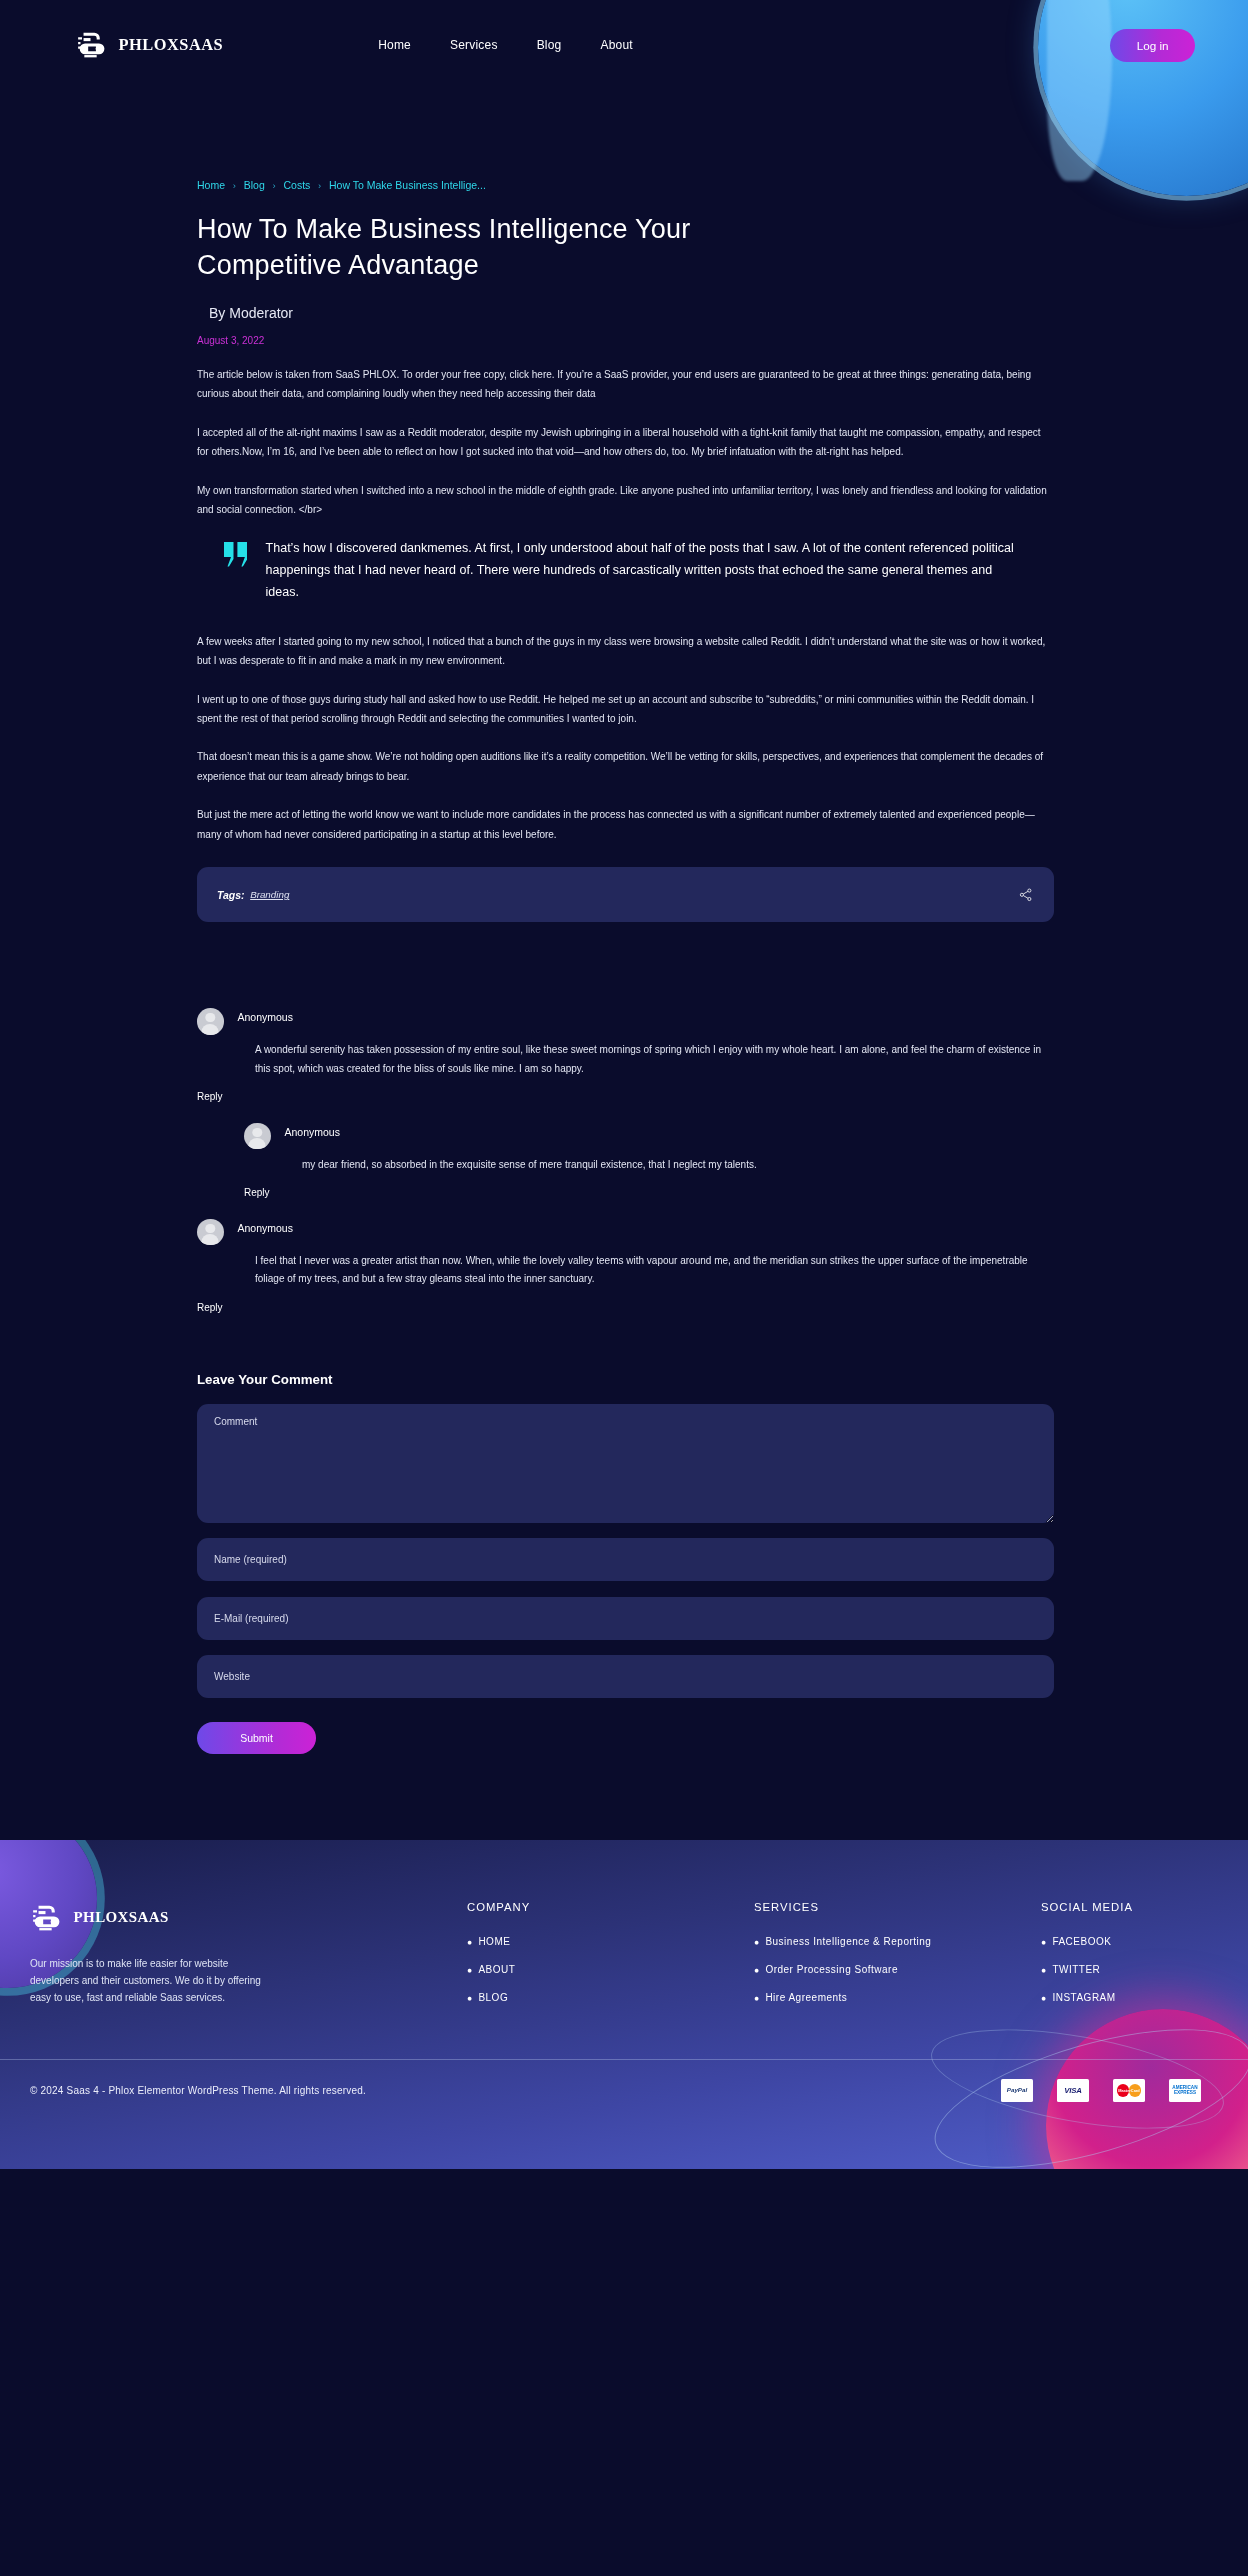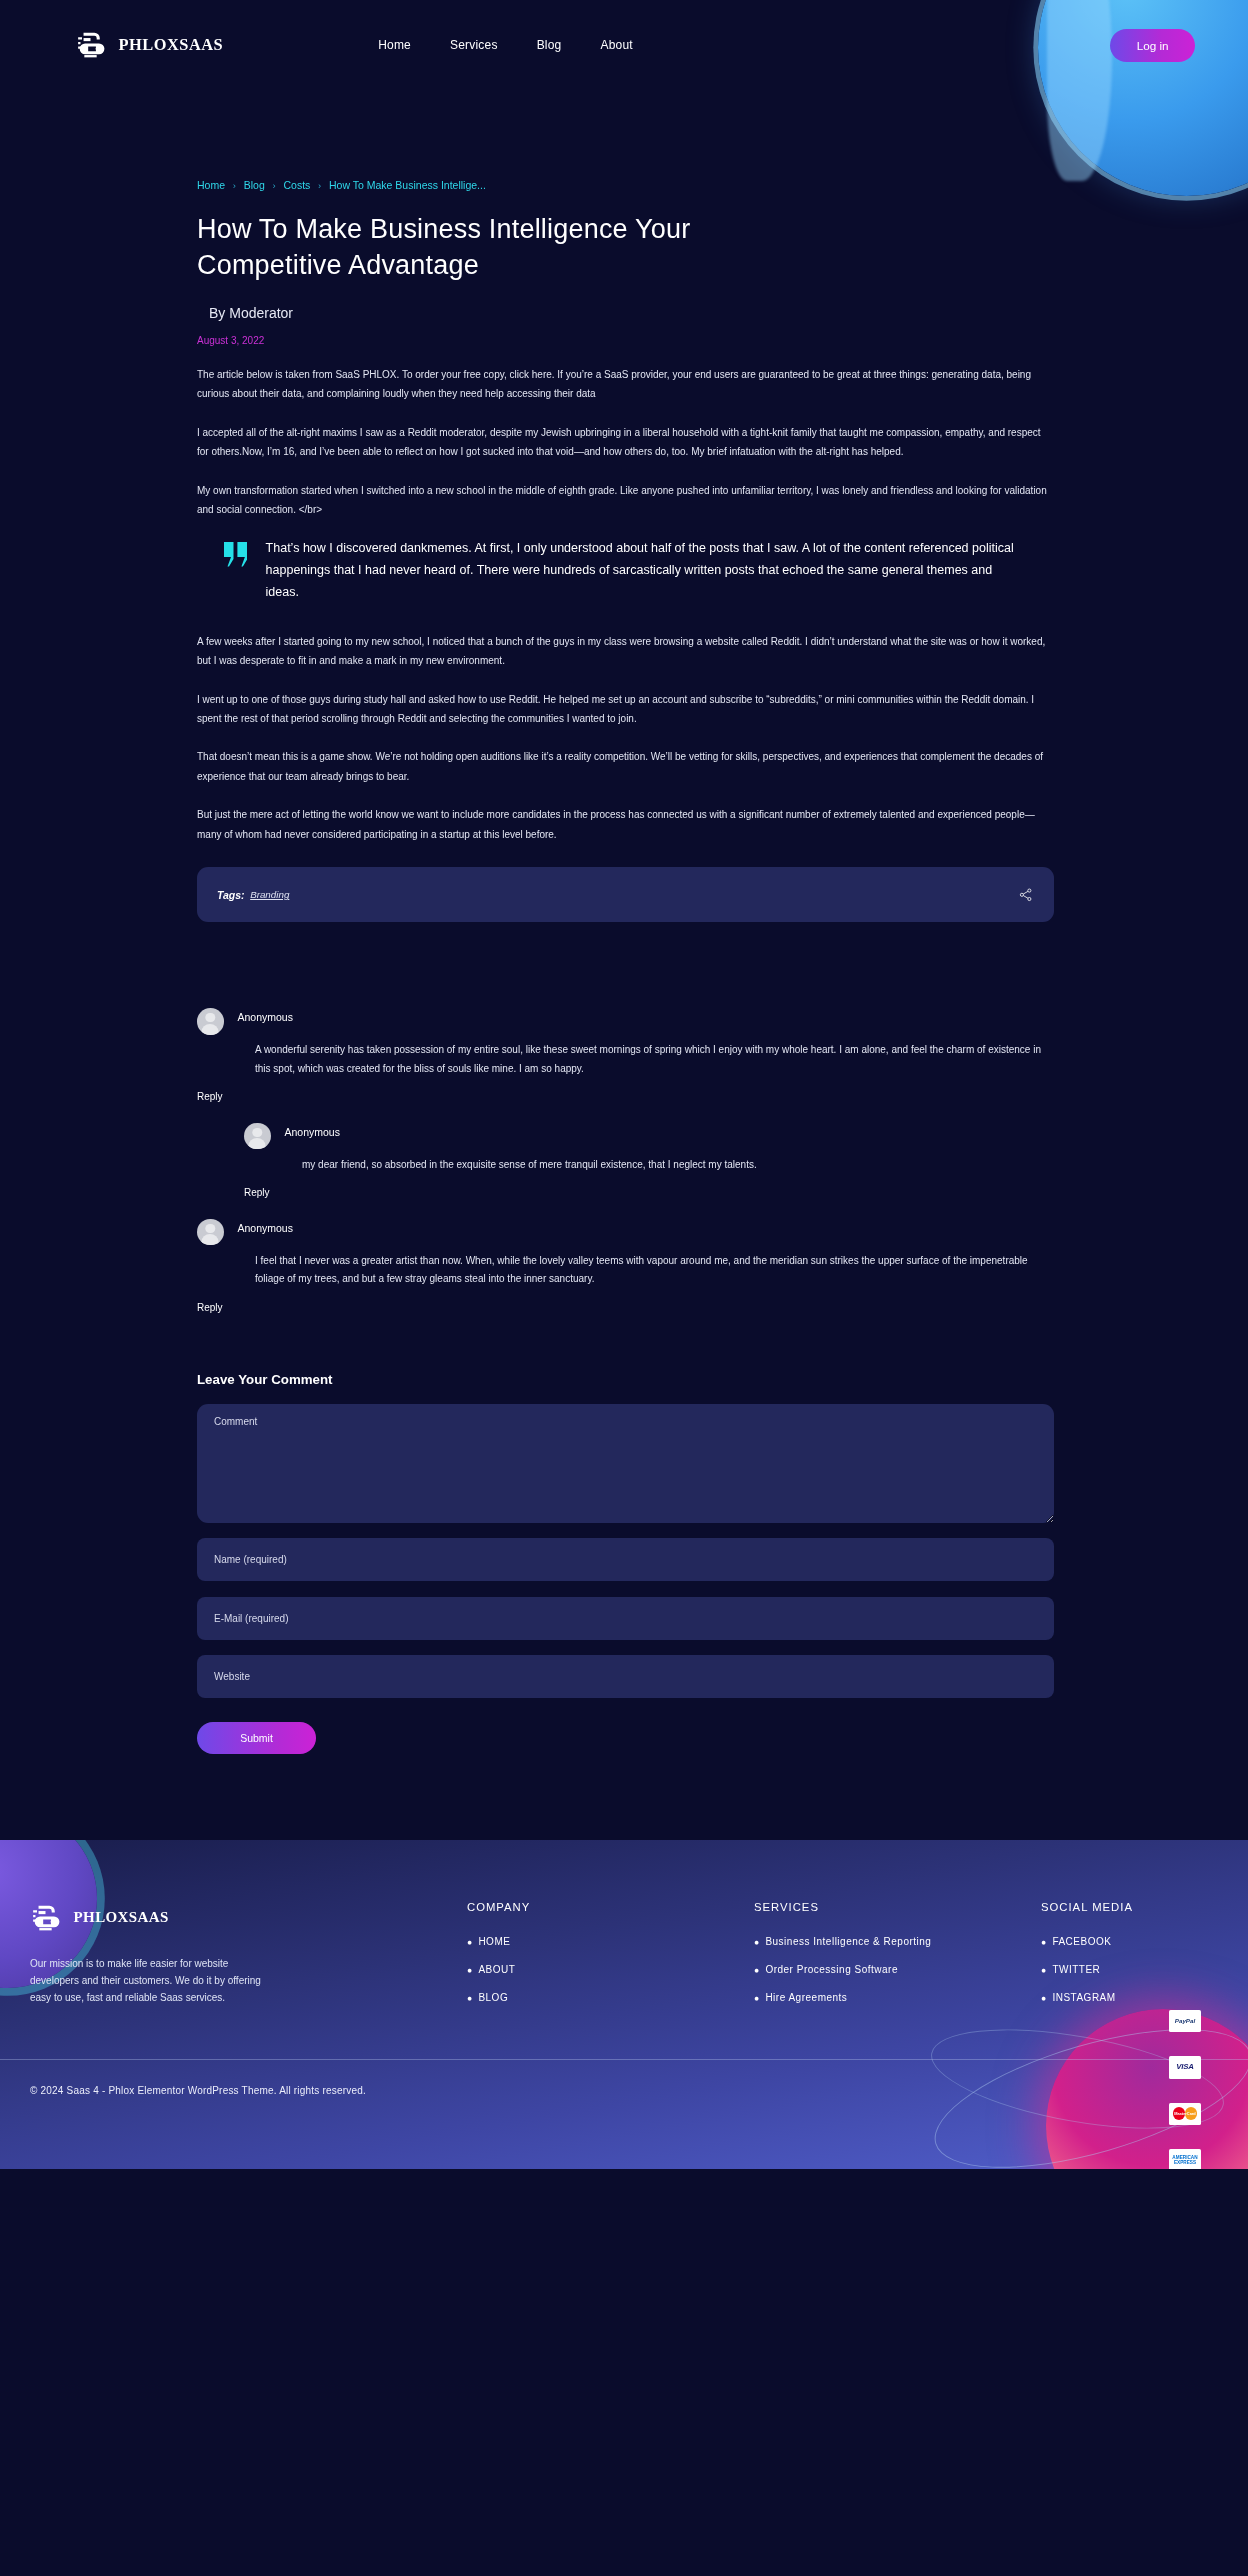--- a/index.html
+++ b/index.html
@@ -190,21 +190,21 @@
     display:block; width:857px;
     background:#23285c;
     border:none; border-radius:11px;
     color:#dfe2f2;
     font-family:"Liberation Sans", sans-serif;
     font-size:10px;
     padding:12.5px 17px;
     outline:none;
   }
   textarea.field { height:119px; margin-top:17px; resize:vertical; }
-  input.field { height:43px; margin-top:15.6px;border-radius:8px; }
+  input.field { height:43px; margin-top:15.6px; }
   .field::placeholder { color:#d7daec; opacity:1; }
   .submit-btn {
     margin-top:23.4px;
     border:none; cursor:pointer;
     color:#ffffff; font-size:10.5px;
     padding:10px 0; width:119px;
     border-radius:20px;
     background:linear-gradient(90deg,#6e49e8 0%,#b42ad6 70%,#cc22d6 100%);
   }
 
@@ -274,21 +274,21 @@
 
   .copybar {
     position:relative; z-index:3;
     margin-top:39px;
     border-top:0.8px solid rgba(190,205,240,0.35);
     height:62px;
     display:flex; align-items:center;
     padding:0 48px 0 30px;
   }
   .copytext { font-size:10px; color:#eceefb; letter-spacing:0.2px; }
-  .pay-row { margin-left:auto; display:flex; gap:24px; align-items:center;flex-direction:column; }
+  .pay-row { margin-left:auto; display:flex; gap:24px; align-items:center; }
   .pay-card {
     width:32px; height:22.6px; background:#ffffff; border-radius:1.6px;
     display:flex; align-items:center; justify-content:center;
     font-size:5.5px; font-weight:700; line-height:1.05; text-align:center;
   }
   .pay-paypal { color:#1d3a73; font-style:italic; font-size:6.2px; }
   .pay-visa { color:#1a1f71; font-size:7.8px; font-style:italic; letter-spacing:-0.2px; }
   .pay-mc { position:relative; }
   .mc-l,.mc-r { position:absolute; width:12.5px; height:12.5px; border-radius:50%; top:4.7px; }
   .mc-l { background:#eb001b; left:3.9px; }

